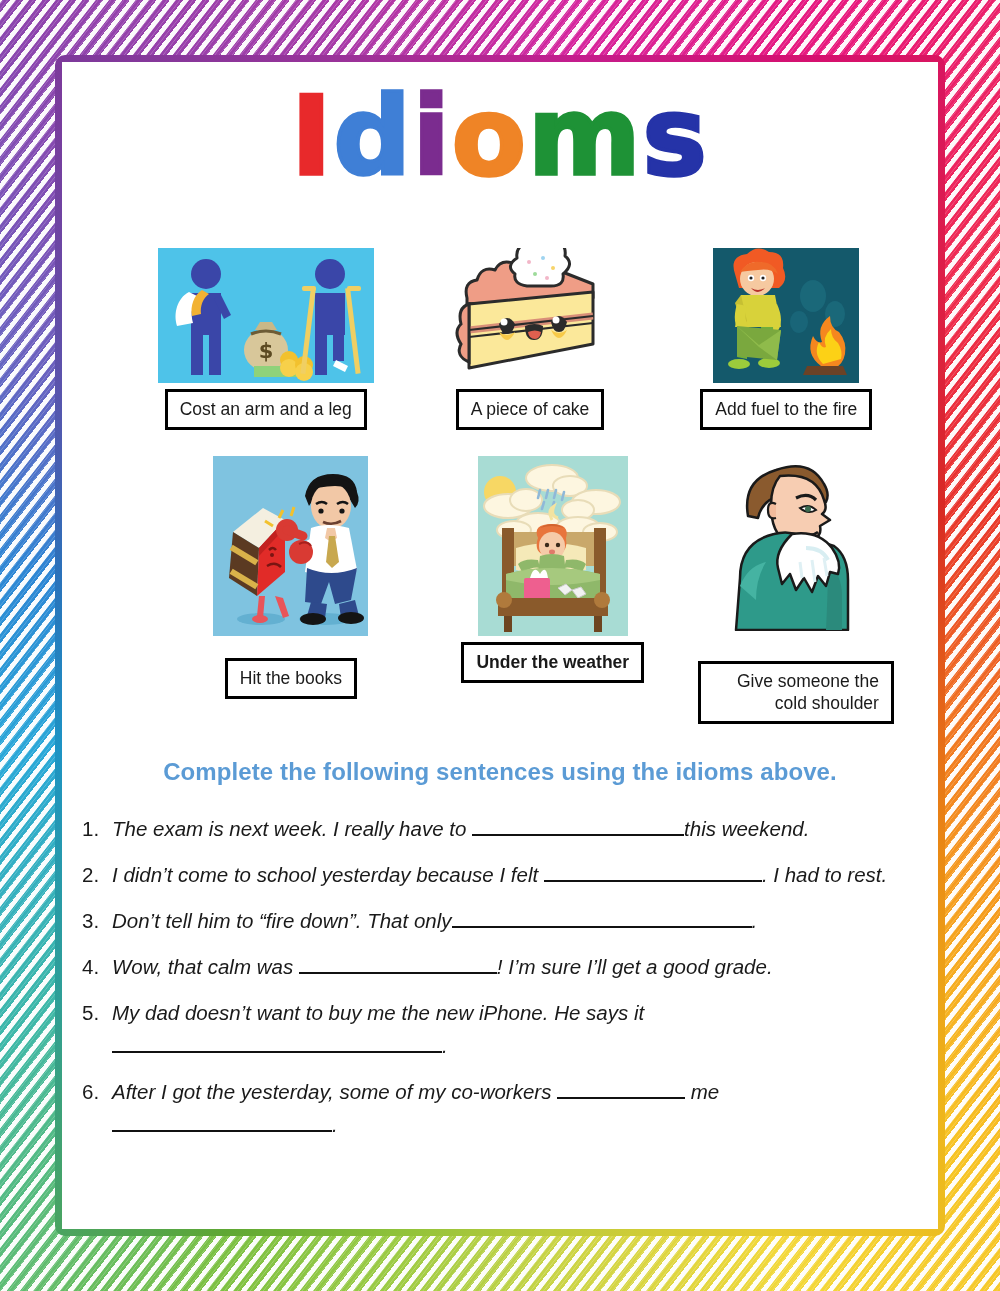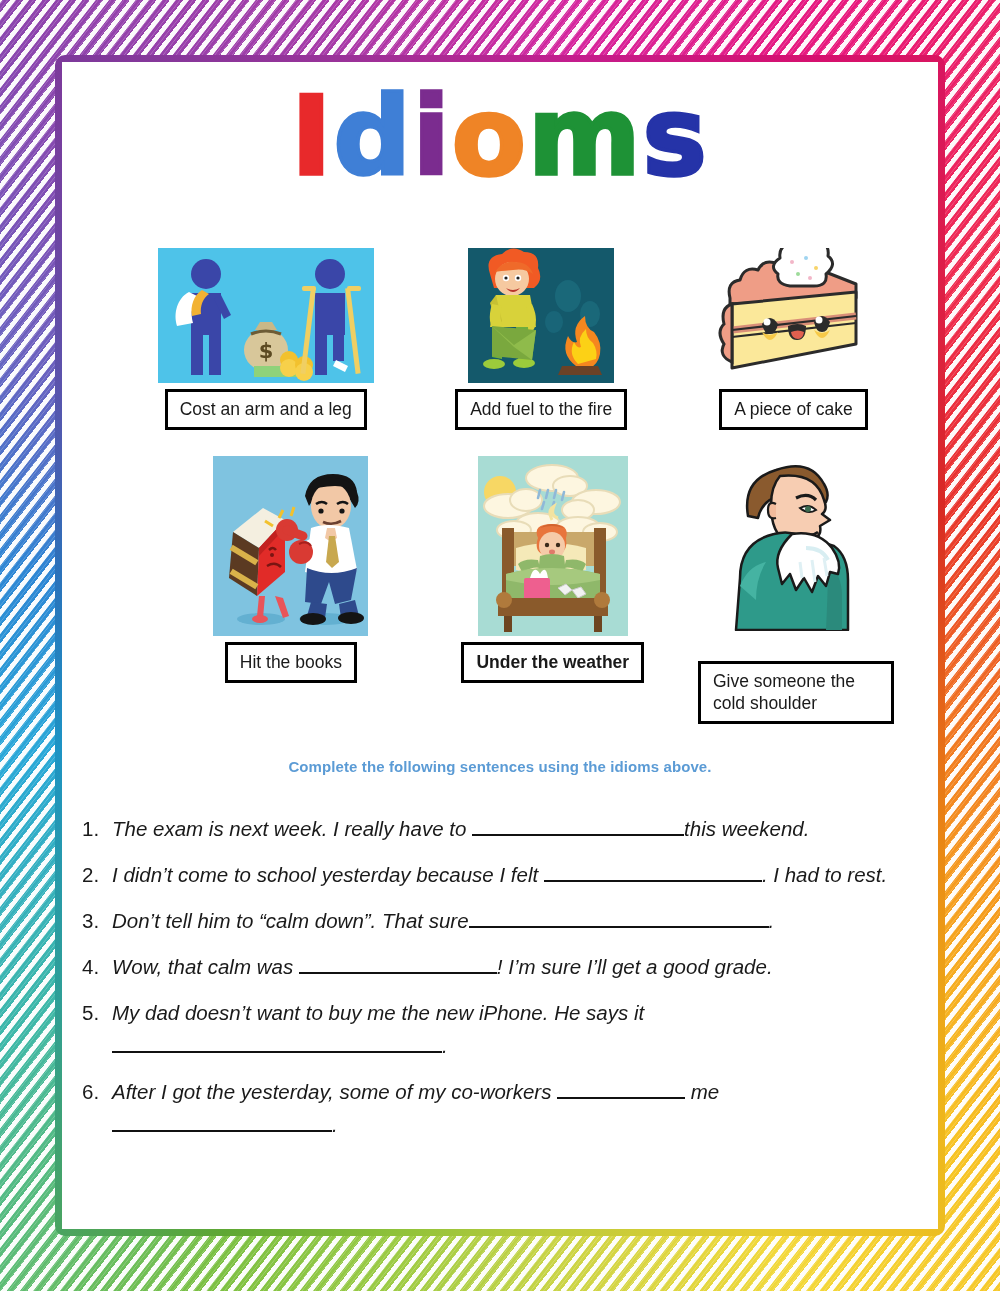--- a/index.html
+++ b/index.html
@@ -185,51 +185,51 @@
   .grid-row.row1 { height: 200px; }
   .grid-row.row2 { height: 270px; margin-top: 8px; }
   .cell {
     display: flex;
     flex-direction: column;
     align-items: center;
   }
   .cell.c1 { width: 270px; margin-left: 28px; }
   .cell.c2 { width: 245px; margin-left: 28px; }
   .cell.c3 { width: 230px; margin-left: 24px; }
-  .row2 .cell.c1 { width: 270px; margin-left: 56px; }
+  .row2 .cell.c1 { width: 270px; margin-left: 56px; gap: 16px; }
   .row2 .cell.c2 { width: 245px; margin-left: 20px; font-weight: bold; }
   .row2 .cell.c3 { width: 230px; margin-left: 20px; gap: 24px; }
 
   .pic {
     position: relative;
     overflow: hidden;
     display: block;
   }
   .caption {
     border: 3px solid #000000;
     background: #ffffff;
     color: #1a1a1a;
     font-size: 17.5px;
     font-family: "Liberation Sans", sans-serif;
     padding: 6px 12px 7px;
-    text-align: left;
+    text-align: right;
     line-height: 22px;
     white-space: nowrap;
     margin-top: 6px;
   }
   .caption.wrap { white-space: normal; width: 166px; }
 
   
   .instruction {
     position: absolute;
     left: 0; right: 0;
     top: 758px;
     text-align: center;
     color: #5b9bd5;
-    font-size: 15px;
+    font-size: 24px;
     font-weight: bold;
     font-family: "Liberation Sans", sans-serif;
     letter-spacing: .1px;
   }
   .questions {
     position: absolute;
     left: 82px;
     right: 60px;
     top: 812px;
     font-size: 20.5px;
@@ -325,59 +325,20 @@
               <path d="M178 112 l12 6 -3 6 -12 -6 z" fill="#ffffff"></path>
               <rect x="148" y="40" width="5" height="86" fill="#f0cf63" transform="rotate(7 150 80)"></rect>
               <rect x="192" y="40" width="5" height="86" fill="#f0cf63" transform="rotate(-7 194 80)"></rect>
               <rect x="144" y="38" width="14" height="5" rx="2" fill="#f0cf63"></rect>
               <rect x="189" y="38" width="14" height="5" rx="2" fill="#f0cf63"></rect>
             </svg>
           </div>
           <div class="caption">Cost an arm and a leg</div>
         </div>
 
-        <div class="cell c2">
-          <div class="pic">
-            <svg width="146" height="135" viewBox="0 0 146 135">
-              <rect x="0" y="0" width="146" height="135" fill="#14596b"></rect>
-              <ellipse cx="100" cy="48" rx="13" ry="16" fill="#1b6b7d" opacity=".8"></ellipse>
-              <ellipse cx="122" cy="66" rx="10" ry="13" fill="#1b6b7d" opacity=".8"></ellipse>
-              <ellipse cx="86" cy="74" rx="9" ry="11" fill="#1b6b7d" opacity=".7"></ellipse>
-
-              <path d="M22 26 q-6 -18 12 -20 q10 -10 22 -2 q16 0 14 16 q6 12 -4 20 l-40 0 z" fill="#f15a24"></path>
-              <circle cx="44" cy="31" r="17" fill="#f6c9a0"></circle>
-              <path d="M27 24 q8 -12 20 -10 q14 0 18 12 q-8 -6 -20 -4 q-12 1 -18 2 z" fill="#ef6a2a"></path>
-              <circle cx="38" cy="30" r="3.2" fill="#ffffff"></circle>
-                <circle cx="38" cy="30" r="1.6" fill="#222"></circle>
-              <circle cx="50" cy="30" r="3.2" fill="#ffffff"></circle>
-                <circle cx="50" cy="30" r="1.6" fill="#222"></circle>
-              <path d="M38 40 q7 8 14 0 q-7 4 -14 0 z" fill="#b6332b"></path>
-
-              <path d="M28 47 h34 l6 32 h-46 z" fill="#d8d23a"></path>
-              <path d="M28 47 l-6 8 l8 24 l4 -6 z" fill="#c6c033"></path>
-
-              <path d="M24 56 q-6 20 4 28 l8 -4 q-6 -10 -2 -22 z" fill="#d8d23a"></path>
-              <path d="M64 56 q8 18 0 28 l-8 -4 q6 -10 2 -22 z" fill="#d8d23a"></path>
-
-              <path d="M26 79 l10 0 -2 32 -10 -2 z" fill="#6fae3b"></path>
-              <path d="M48 79 l12 0 2 32 -12 0 z" fill="#6fae3b"></path>
-              <ellipse cx="26" cy="116" rx="11" ry="5" fill="#9ccb3b"></ellipse>
-              <ellipse cx="56" cy="115" rx="11" ry="5" fill="#9ccb3b"></ellipse>
-
-              <path d="M24 78 l44 4 l-4 30 l-40 -4 z" fill="#7aa83e"></path>
-              <path d="M24 78 l22 19 l22 -15 l-4 30 l-18 -13 l-18 -17 z" fill="#8fbb4b"></path>
-
-              <path d="M108 118 q-16 -12 -8 -30 q4 8 9 6 q-6 -16 8 -26 q0 12 9 16 q8 10 6 22 q-2 10 -10 14 z" fill="#f5871f"></path>
-              <path d="M110 116 q-10 -10 -4 -22 q3 7 7 5 q-4 -10 5 -18 q0 9 7 14 q5 8 3 16 z" fill="#fcd116"></path>
-              <path d="M94 118 h36 l4 9 h-44 z" fill="#6b4226"></path>
-            </svg>
-          </div>
-          <div class="caption">Add fuel to the fire</div>
-        </div>
-
         <div class="cell c3">
           <div class="pic">
             <svg width="162" height="135" viewBox="0 0 162 135">
               <rect x="0" y="0" width="162" height="135" fill="#ffffff"></rect>
 
               <path d="M18 50 q-4 -16 10 -18 q4 -14 18 -10 q6 -12 20 -6 q10 -10 22 -2 l56 22 l0 14 l-126 6 z" fill="#ef9d86" stroke="#2b2b2b" stroke-width="3" stroke-linejoin="round"></path>
 
               <path d="M20 56 l124 -12 l0 52 l-124 24 z" fill="#fbe89a" stroke="#2b2b2b" stroke-width="3" stroke-linejoin="round"></path>
               <path d="M20 82 l124 -14" stroke="#d98e78" stroke-width="7" fill="none"></path>
               <path d="M20 82 l124 -14" stroke="#2b2b2b" stroke-width="2.2" fill="none"></path>
@@ -396,20 +357,59 @@
               <circle cx="55" cy="74" r="3.5" fill="#ffffff"></circle>
               <path d="M50 84 q8 6 16 0 q-4 8 -8 8 q-4 0 -8 -8 z" fill="#f7c948"></path>
               <path d="M102 74 q8 -12 16 0 q-2 10 -8 10 q-6 0 -8 -10 z" fill="#2b2b2b"></path>
               <circle cx="107" cy="72" r="3.5" fill="#ffffff"></circle>
               <path d="M102 82 q8 6 16 0 q-4 8 -8 8 q-4 0 -8 -8 z" fill="#f7c948"></path>
               <path d="M76 78 q10 -4 18 0 q0 14 -9 14 q-9 0 -9 -14 z" fill="#2b2b2b"></path>
               <path d="M79 84 q7 -3 13 0 q-1 7 -6 7 q-6 0 -7 -7 z" fill="#e0604f"></path>
             </svg>
           </div>
           <div class="caption">A piece of cake</div>
+        </div>
+
+        <div class="cell c2">
+          <div class="pic">
+            <svg width="146" height="135" viewBox="0 0 146 135">
+              <rect x="0" y="0" width="146" height="135" fill="#14596b"></rect>
+              <ellipse cx="100" cy="48" rx="13" ry="16" fill="#1b6b7d" opacity=".8"></ellipse>
+              <ellipse cx="122" cy="66" rx="10" ry="13" fill="#1b6b7d" opacity=".8"></ellipse>
+              <ellipse cx="86" cy="74" rx="9" ry="11" fill="#1b6b7d" opacity=".7"></ellipse>
+
+              <path d="M22 26 q-6 -18 12 -20 q10 -10 22 -2 q16 0 14 16 q6 12 -4 20 l-40 0 z" fill="#f15a24"></path>
+              <circle cx="44" cy="31" r="17" fill="#f6c9a0"></circle>
+              <path d="M27 24 q8 -12 20 -10 q14 0 18 12 q-8 -6 -20 -4 q-12 1 -18 2 z" fill="#ef6a2a"></path>
+              <circle cx="38" cy="30" r="3.2" fill="#ffffff"></circle>
+                <circle cx="38" cy="30" r="1.6" fill="#222"></circle>
+              <circle cx="50" cy="30" r="3.2" fill="#ffffff"></circle>
+                <circle cx="50" cy="30" r="1.6" fill="#222"></circle>
+              <path d="M38 40 q7 8 14 0 q-7 4 -14 0 z" fill="#b6332b"></path>
+
+              <path d="M28 47 h34 l6 32 h-46 z" fill="#d8d23a"></path>
+              <path d="M28 47 l-6 8 l8 24 l4 -6 z" fill="#c6c033"></path>
+
+              <path d="M24 56 q-6 20 4 28 l8 -4 q-6 -10 -2 -22 z" fill="#d8d23a"></path>
+              <path d="M64 56 q8 18 0 28 l-8 -4 q6 -10 2 -22 z" fill="#d8d23a"></path>
+
+              <path d="M26 79 l10 0 -2 32 -10 -2 z" fill="#6fae3b"></path>
+              <path d="M48 79 l12 0 2 32 -12 0 z" fill="#6fae3b"></path>
+              <ellipse cx="26" cy="116" rx="11" ry="5" fill="#9ccb3b"></ellipse>
+              <ellipse cx="56" cy="115" rx="11" ry="5" fill="#9ccb3b"></ellipse>
+
+              <path d="M24 78 l44 4 l-4 30 l-40 -4 z" fill="#7aa83e"></path>
+              <path d="M24 78 l22 19 l22 -15 l-4 30 l-18 -13 l-18 -17 z" fill="#8fbb4b"></path>
+
+              <path d="M108 118 q-16 -12 -8 -30 q4 8 9 6 q-6 -16 8 -26 q0 12 9 16 q8 10 6 22 q-2 10 -10 14 z" fill="#f5871f"></path>
+              <path d="M110 116 q-10 -10 -4 -22 q3 7 7 5 q-4 -10 5 -18 q0 9 7 14 q5 8 3 16 z" fill="#fcd116"></path>
+              <path d="M94 118 h36 l4 9 h-44 z" fill="#6b4226"></path>
+            </svg>
+          </div>
+          <div class="caption">Add fuel to the fire</div>
         </div>
       </div>
 
       <div class="grid-row row2">
 
         <div class="cell c1">
           <div class="pic">
             <svg width="155" height="180" viewBox="0 0 155 180">
               <rect x="0" y="0" width="155" height="180" fill="#7fc3e0"></rect>
               <ellipse cx="48" cy="163" rx="24" ry="6" fill="#63b0d1"></ellipse>
@@ -564,21 +564,21 @@
         <div class="q">
           <span class="num">1.</span>
           <span class="qtext"><span>The exam is next week. I really have to </span><span class="blank b-w1"></span><span>this weekend.</span></span>
         </div>
         <div class="q">
           <span class="num">2.</span>
           <span class="qtext"><span>I didn’t come to school yesterday because I felt </span><span class="blank b-w2"></span><span>. I had to rest.</span></span>
         </div>
         <div class="q">
           <span class="num">3.</span>
-          <span class="qtext"><span>Don’t tell him to “calm down”. That sure</span><span class="blank b-w3"></span><span>.</span></span>
+          <span class="qtext"><span>Don’t tell him to “fire down”. That only</span><span class="blank b-w3"></span><span>.</span></span>
         </div>
         <div class="q">
           <span class="num">4.</span>
           <span class="qtext"><span>Wow, that calm was </span><span class="blank b-w4"></span><span>! I’m sure I’ll get a good grade.</span></span>
         </div>
         <div class="q">
           <span class="num">5.</span>
           <span class="qtext"><span>My dad doesn’t want to buy me the new iPhone. He says it </span><span class="blank b-w5"></span><span>.</span></span>
         </div>
         <div class="q">

